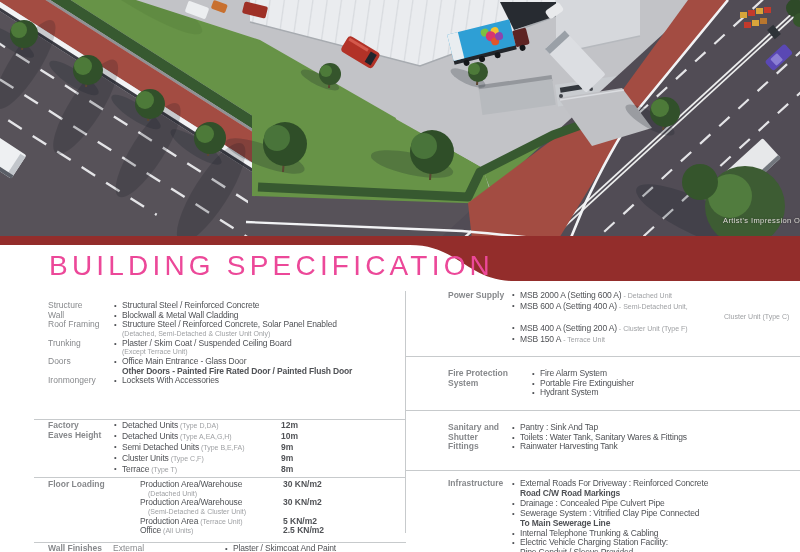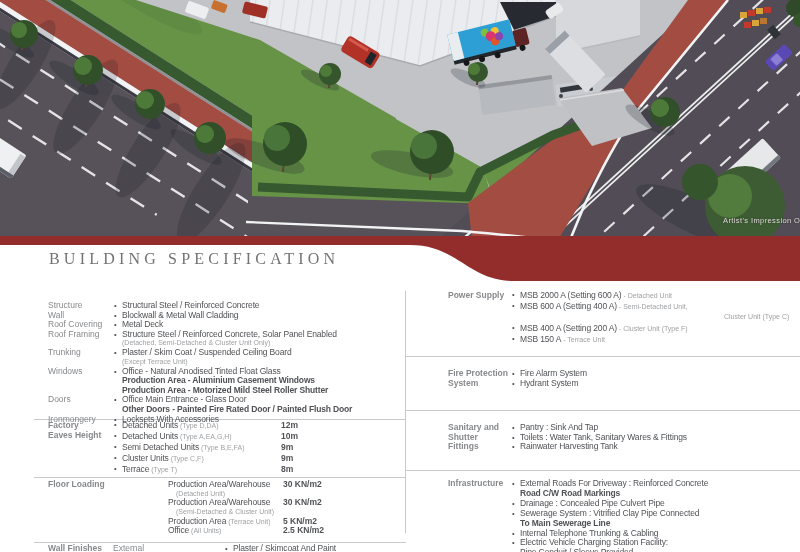--- a/index.html
+++ b/index.html
@@ -1,22 +1,22 @@
 <!DOCTYPE html>
 <html><head>
 <meta charset="utf-8">
 <style>
   html,body{margin:0;padding:0;width:800px;height:552px;overflow:hidden;background:#fff;
     font-family:"Liberation Sans","DejaVu Sans",sans-serif;}
   .page{position:relative;width:800px;height:552px;background:#fff;overflow:hidden;}
   .hero{position:absolute;top:0;left:0;width:800px;height:290px;overflow:hidden;}
   .artist-caption{position:absolute;left:723px;top:216px;font-size:7.5px;color:#dedad5;
     letter-spacing:.4px;white-space:nowrap;text-shadow:0 0 2px rgba(40,45,50,.6);}
-  .page-title{position:absolute;left:49px;top:250px;font-size:16px;font-weight:300;
-    letter-spacing:4.2px;color:#737373;white-space:nowrap;font-family:Liberation Serif, serif;}
+  .page-title{position:absolute;left:49px;top:250px;font-size:28px;font-weight:300;
+    letter-spacing:4.2px;color:#ec4899;white-space:nowrap;}
   
   .sep{position:absolute;background:#c7cacc;}
   .v-div{position:absolute;left:405px;top:291px;width:1px;height:242px;background:#c7cacc;}
   .spec-block{position:absolute;font-size:8.5px;color:#4f5155;}
   .block-label{position:absolute;left:0;top:0;color:#87898c;font-weight:700;}
   .lbl-line{line-height:inherit;white-space:nowrap;}
   .sub-lbl{position:absolute;left:65px;top:0;color:#87898c;white-space:nowrap;}
   .spec-row{position:relative;}
   .row-lbl{position:absolute;left:0;top:0;color:#87898c;font-weight:400;white-space:nowrap;}
   .cnt{white-space:nowrap;}
@@ -29,28 +29,28 @@
   .contline{font-weight:700;color:#505256;letter-spacing:-.15px;margin-left:8px;}
   .tail2{font-size:7px;color:#9fa1a4;margin-left:212px;}
   .value{position:absolute;font-weight:700;color:#505256;white-space:nowrap;}
   
   [data-block="left1"]{left:48px;top:301px;width:372px;line-height:9.6px;}
   [data-block="left1"] .cnt{margin-left:66px;}
   [data-block="left2"]{left:48px;top:420px;width:372px;line-height:10px;}
   [data-block="left2"] .cnt{margin-left:66px;}
   [data-block="left2"] .value{left:233px;top:0;}
   [data-block="left3"]{left:48px;top:480px;width:372px;line-height:9.6px;}
-  [data-block="left3"] .cnt{margin-left:120px;}
+  [data-block="left3"] .cnt{margin-left:92px;}
   [data-block="left3"] .value{left:235px;top:0;}
   [data-block="left4"]{left:48px;top:544px;width:372px;line-height:9.6px;}
   [data-block="left4"] .cnt{margin-left:177px;}
   [data-block="right1"]{left:448px;top:290px;width:352px;line-height:10.2px;}
   [data-block="right1"] .cnt{margin-left:64px;}
   [data-block="right2"]{left:448px;top:369px;width:352px;line-height:9.6px;}
-  [data-block="right2"] .cnt{margin-left:64px;}
+  [data-block="right2"] .cnt{margin-left:84px;}
   [data-block="right3"]{left:448px;top:423px;width:352px;line-height:9.6px;}
   [data-block="right3"] .cnt{margin-left:64px;}
   [data-block="right4"]{left:448px;top:479px;width:352px;line-height:9.9px;}
   [data-block="right4"] .cnt{margin-left:64px;}
   [data-block="right4"] .contline{margin-left:8px;}
 </style>
 </head>
 <body>
 
 <div class="page">
@@ -273,48 +273,34 @@
             <div class="line"><span class="bullet">•</span><span class="main">Structural Steel / Reinforced Concrete</span></div>
           </div>
         </div>
         <div class="spec-row">
           <span class="row-lbl">Wall</span>
           <div class="cnt">
             <div class="line"><span class="bullet">•</span><span class="main">Blockwall &amp; Metal Wall Cladding</span></div>
           </div>
         </div>
         <div class="spec-row">
-          <span class="row-lbl">Roof Covering</span>
-          <div class="cnt">
-            <div class="line"><span class="bullet">•</span><span class="main">Metal Deck</span></div>
-          </div>
-        </div>
-        <div class="spec-row">
           <span class="row-lbl">Roof Framing</span>
           <div class="cnt">
             <div class="line"><span class="bullet">•</span><span class="main">Structure Steel / Reinforced Concrete, Solar Panel Enabled</span></div>
             <div class="sub">(Detached, Semi-Detached &amp; Cluster Unit Only)</div>
           </div>
         </div>
         <div class="spec-row">
           <span class="row-lbl">Trunking</span>
           <div class="cnt">
             <div class="line"><span class="bullet">•</span><span class="main">Plaster / Skim Coat / Suspended Ceiling Board</span></div>
             <div class="sub">(Except Terrace Unit)</div>
           </div>
         </div>
         <div class="spec-row">
-          <span class="row-lbl">Windows</span>
-          <div class="cnt">
-            <div class="line"><span class="bullet">•</span><span class="main">Office - Natural Anodised Tinted Float Glass</span></div>
-            <div class="contline">Production Area - Aluminium Casement Windows</div>
-            <div class="contline">Production Area - Motorized Mild Steel Roller Shutter</div>
-          </div>
-        </div>
-        <div class="spec-row">
           <span class="row-lbl">Doors</span>
           <div class="cnt">
             <div class="line"><span class="bullet">•</span><span class="main">Office Main Entrance - Glass Door</span></div>
             <div class="contline">Other Doors - Painted Fire Rated Door / Painted Flush Door</div>
           </div>
         </div>
         <div class="spec-row">
           <span class="row-lbl">Ironmongery</span>
           <div class="cnt">
             <div class="line"><span class="bullet">•</span><span class="main">Locksets With Accessories</span></div>
@@ -436,20 +422,25 @@
     </div>
   <div class="spec-block" data-block="right2">
       <div class="block-label">
         <div class="lbl-line">Fire Protection</div>
         <div class="lbl-line">System</div>
       </div>
       <div class="block-rows">
         <div class="spec-row">
           <div class="cnt">
             <div class="line"><span class="bullet">•</span><span class="main">Fire Alarm System</span></div>
+          </div>
+        </div>
+        <div class="spec-row">
+          <div class="cnt">
+            <div class="line"><span class="bullet">•</span><span class="main">Portable Fire Extinguisher</span></div>
           </div>
         </div>
         <div class="spec-row">
           <div class="cnt">
             <div class="line"><span class="bullet">•</span><span class="main">Hydrant System</span></div>
           </div>
         </div>
       </div>
     </div>
   <div class="spec-block" data-block="right3">

